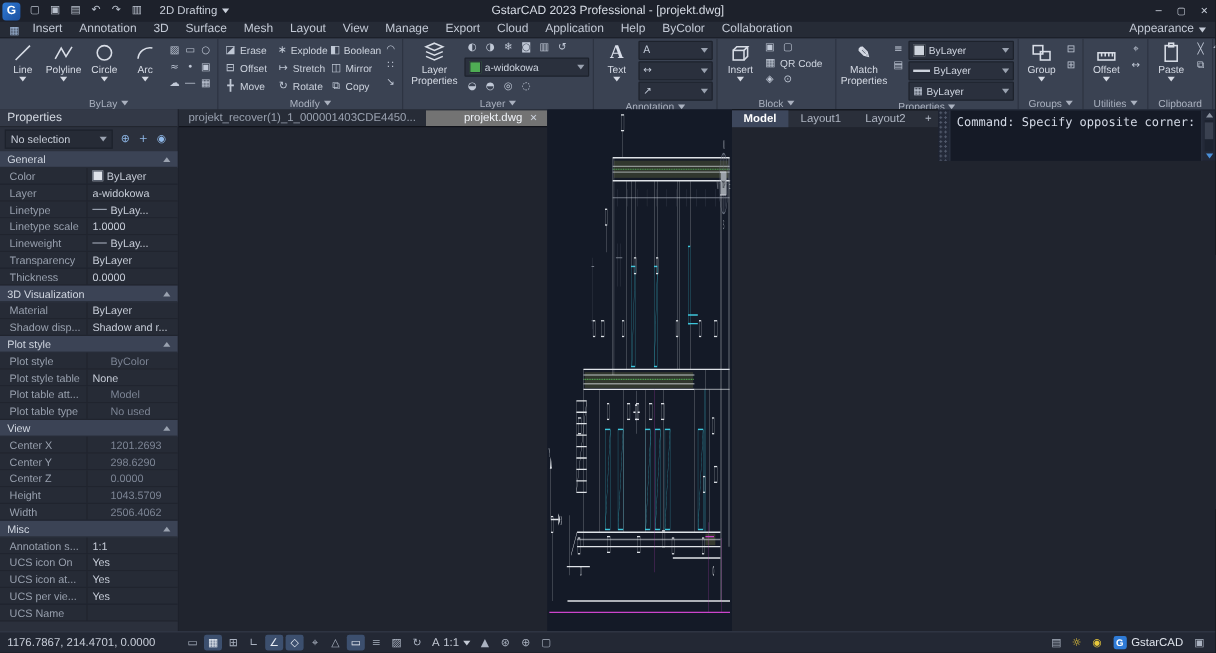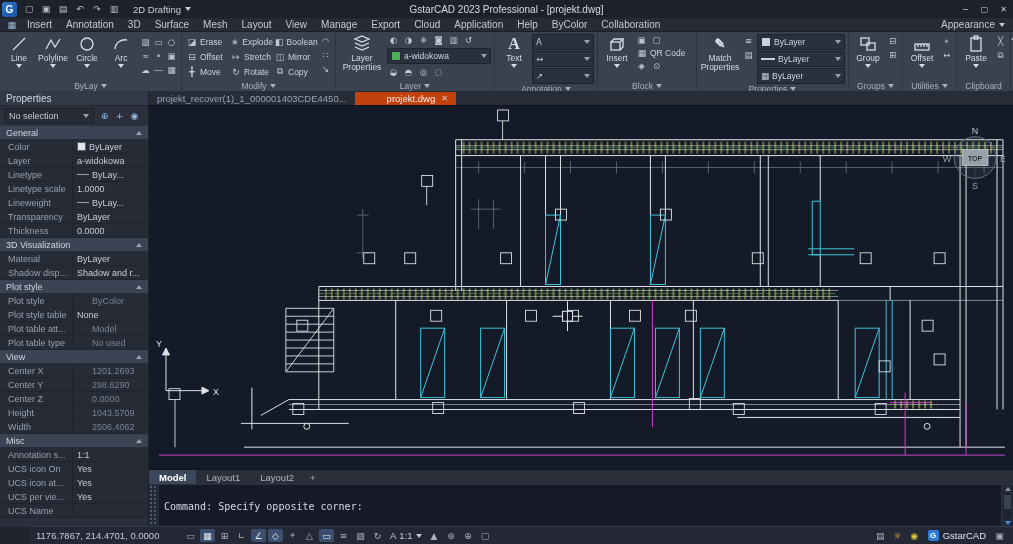--- a/index.html
+++ b/index.html
@@ -68,48 +68,48 @@
   .prow{height:13px;display:grid;grid-template-columns:64px 1fr;align-items:stretch;background:#262b36;border-bottom:1px solid #20242e;padding-left:8px;font-size:9px;}
   .plab{color:#98a0ae;overflow:hidden;white-space:nowrap;display:flex;align-items:center;}
   .pcell{display:flex;align-items:center;gap:3px;border-left:1px solid #20242e;padding-left:4px;color:#c7cdd8;overflow:hidden;white-space:nowrap;}
   .pval.dim{color:#7c8494;margin-left:15px;}
   .pico{display:none;}
   .pico.swatch{display:inline-block;width:7px;height:7px;background:#dfe3ea;border:1px solid #59606e;flex-shrink:0;}
   .pico.ltline{display:inline-block;width:12px;height:1px;background:#98a0ae;flex-shrink:0;}
   .pfill{flex:1;background:#2b303c;}
 
   
-  .workarea{flex:1;display:flex;flex-direction:column;min-width:0;}
+  .workarea{flex:1;display:flex;flex-direction:row;min-width:0;}
   .filetabs{height:14px;background:#272c37;display:flex;align-items:flex-end;font-size:9.5px;border-bottom:1px solid #10131a;}
   .ftab{height:13px;display:flex;align-items:center;padding:0 8px;color:#9aa2b0;gap:6px;white-space:nowrap;}
-  .ftab.active{background:#c2410c;color:#eef1f6;padding-left:32px;}
+  .ftab.active{background:#737373;color:#eef1f6;padding-left:32px;}
   .ftab .fclose{font-size:8px;color:#cdd3de;font-family:"DejaVu Sans",sans-serif;}
 
   .canvas{flex:1;position:relative;background:#141a27;cursor:crosshair;overflow:hidden;}
   .canvas svg{position:absolute;inset:0;}
 
   .layoutbar{height:14px;background:#2a2f3a;display:flex;align-items:center;font-size:9.5px;color:#aeb5c2;border-top:1px solid #10131a;}
   .ltab{padding:0 10px;height:100%;display:flex;align-items:center;}
   .ltab.active{background:#3d475c;color:#ffffff;font-weight:bold;}
   .ltab-add{padding:0 6px;}
 
   
   .cmdwin{height:42px;background:#151a26;border-top:1px solid #2a3140;display:flex;font-family:"DejaVu Sans Mono",monospace;font-size:10px;color:#d3d9e5;}
   .cmd-grip{width:9px;background-color:#232938;background-image:radial-gradient(#525a6c 1px,transparent 1px);background-size:4px 4px;border-right:1px solid #2a3140;}
-  .cmd-lines{flex:1;padding:15px 5px;display:flex;flex-direction:column;}
+  .cmd-lines{flex:1;padding:4px 5px;display:flex;flex-direction:column;}
   .cmd-line{height:13px;line-height:13px;white-space:pre;overflow:hidden;}
   .cursor{display:inline-block;width:6px;height:10px;background:#d3d9e5;margin-left:3px;vertical-align:middle;}
   .cmd-scroll{width:11px;background:#232938;border-left:1px solid #2a3140;display:flex;flex-direction:column;align-items:center;justify-content:space-between;padding:2px 0;}
   .tri-up{width:0;height:0;border-left:3px solid transparent;border-right:3px solid transparent;border-bottom:4px solid #8a92a0;}
   .tri-down{width:0;height:0;border-left:3px solid transparent;border-right:3px solid transparent;border-top:4px solid #4a90d9;}
   .track{flex:1;width:7px;background:#1d2330;margin:2px 0;position:relative;}
   .thumb{position:absolute;top:2px;left:0;width:7px;height:14px;background:#3a4150;}
 
   
-  .statusbar{position:absolute;left:0;right:0;bottom:0;height:17px;background:#232834;border-top:1px solid #323948;display:flex;align-items:center;font-size:9.5px;color:#c3c9d4;padding:0 6px;gap:2px;margin-left:30px;}
+  .statusbar{position:absolute;left:0;right:0;bottom:0;height:17px;background:#232834;border-top:1px solid #323948;display:flex;align-items:center;font-size:9.5px;color:#c3c9d4;padding:0 6px;gap:2px;}
   .coords{width:145px;color:#c6ccd7;font-size:9.5px;white-space:nowrap;}
   .sico{width:15px;height:13px;display:flex;align-items:center;justify-content:center;color:#aab2c0;font-size:9px;font-family:"DejaVu Sans",sans-serif;border-radius:2px;flex-shrink:0;}
   .sico.on{background:#3c4f6e;color:#e8edf5;}
   .sico.yellow{color:#e8c83c;}
   .scale-seg{display:flex;align-items:center;gap:3px;margin:0 3px;color:#c3c9d4;}
   .spacer{flex:1;}
   .brand{display:flex;align-items:center;gap:4px;color:#dfe4ec;font-size:9.5px;margin:0 4px;}
   .brand-logo{width:11px;height:11px;background:#2f7bd6;color:#fff;font-size:8px;font-weight:bold;display:flex;align-items:center;justify-content:center;border-radius:2px;}
 </style>
 </head>

